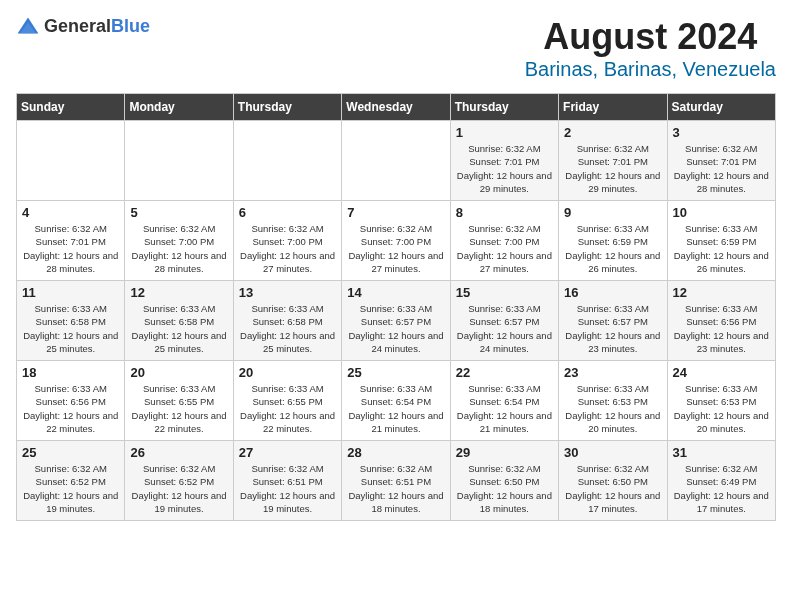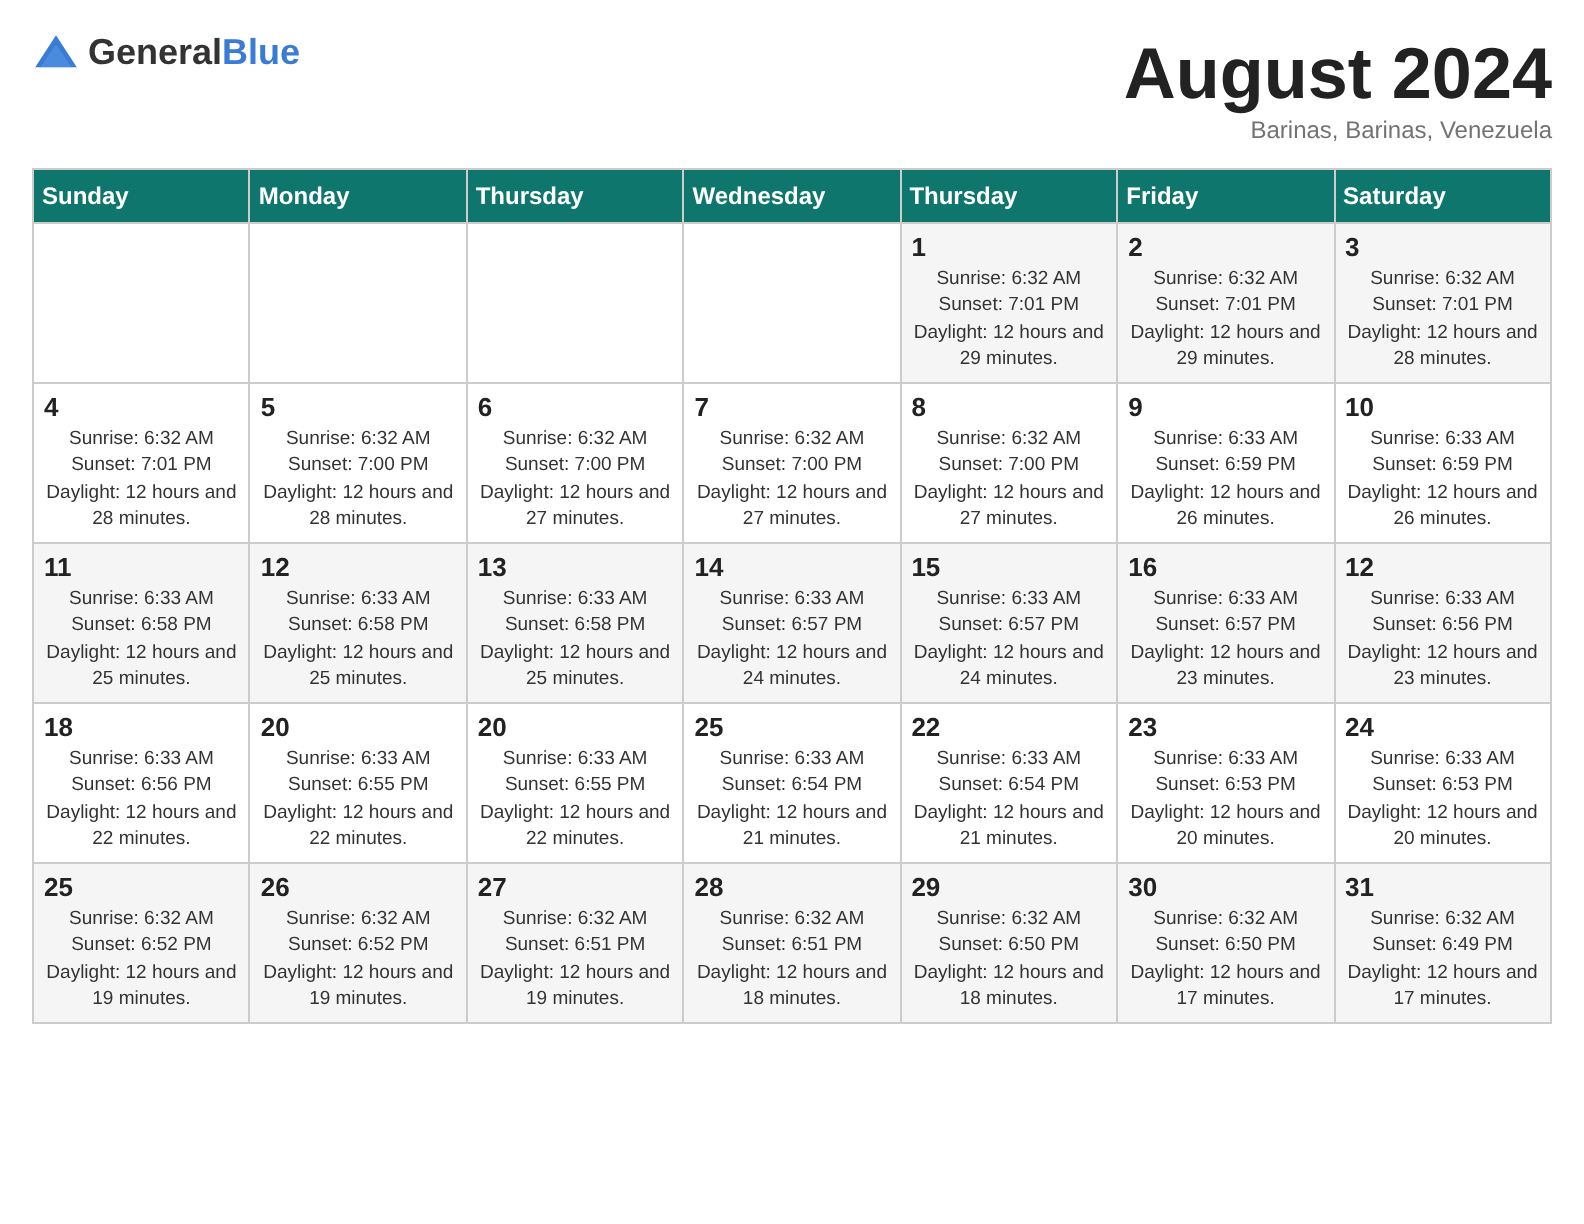--- a/index.html
+++ b/index.html
@@ -38,30 +38,30 @@
     .title-block {
       text-align: right;
     }
     .month-year {
       font-size: 36px;
       font-weight: bold;
       color: #222;
       text-align: center;
     }
     .location {
-      font-size: 12px;
-      color: #737373;
+      font-size: 20px;
+      color: #0369a1;
     }
     table {
       width: 100%;
       border-collapse: collapse;
       table-layout: fixed;
     }
     thead tr th {
-      background-color: #0f766e;
+      background-color: #404040;
       color: #fff;
       font-size: 12px;
       font-weight: bold;
       padding: 6px 4px;
       text-align: left;
       border: 1px solid #ccc;
     }
     tbody tr td {
       vertical-align: top;
       border: 1px solid #ccc;

